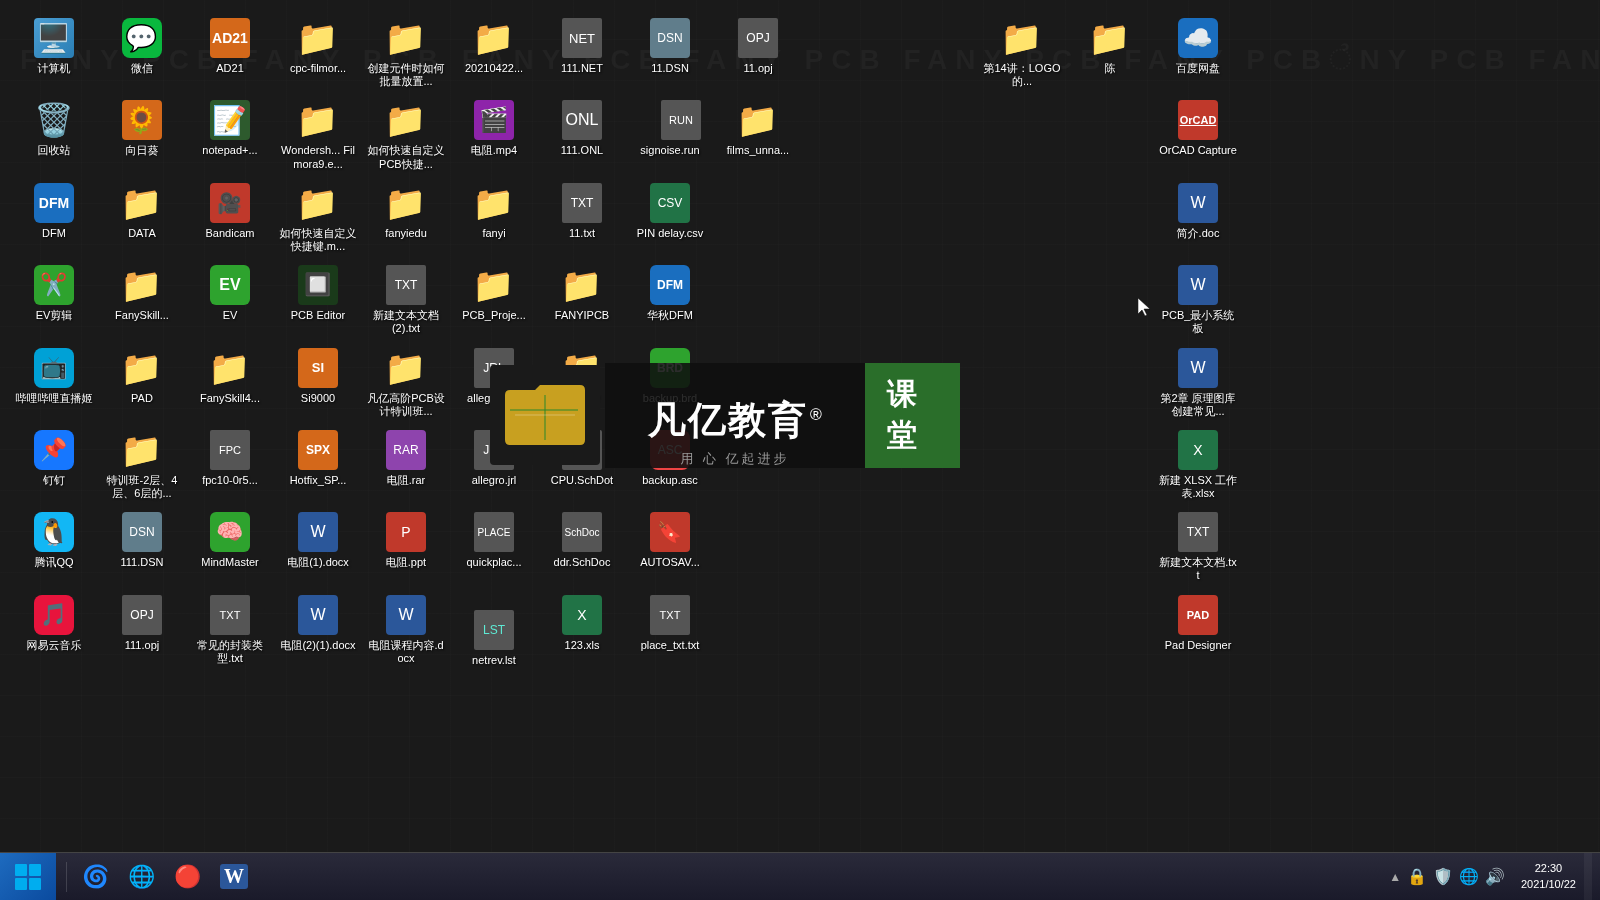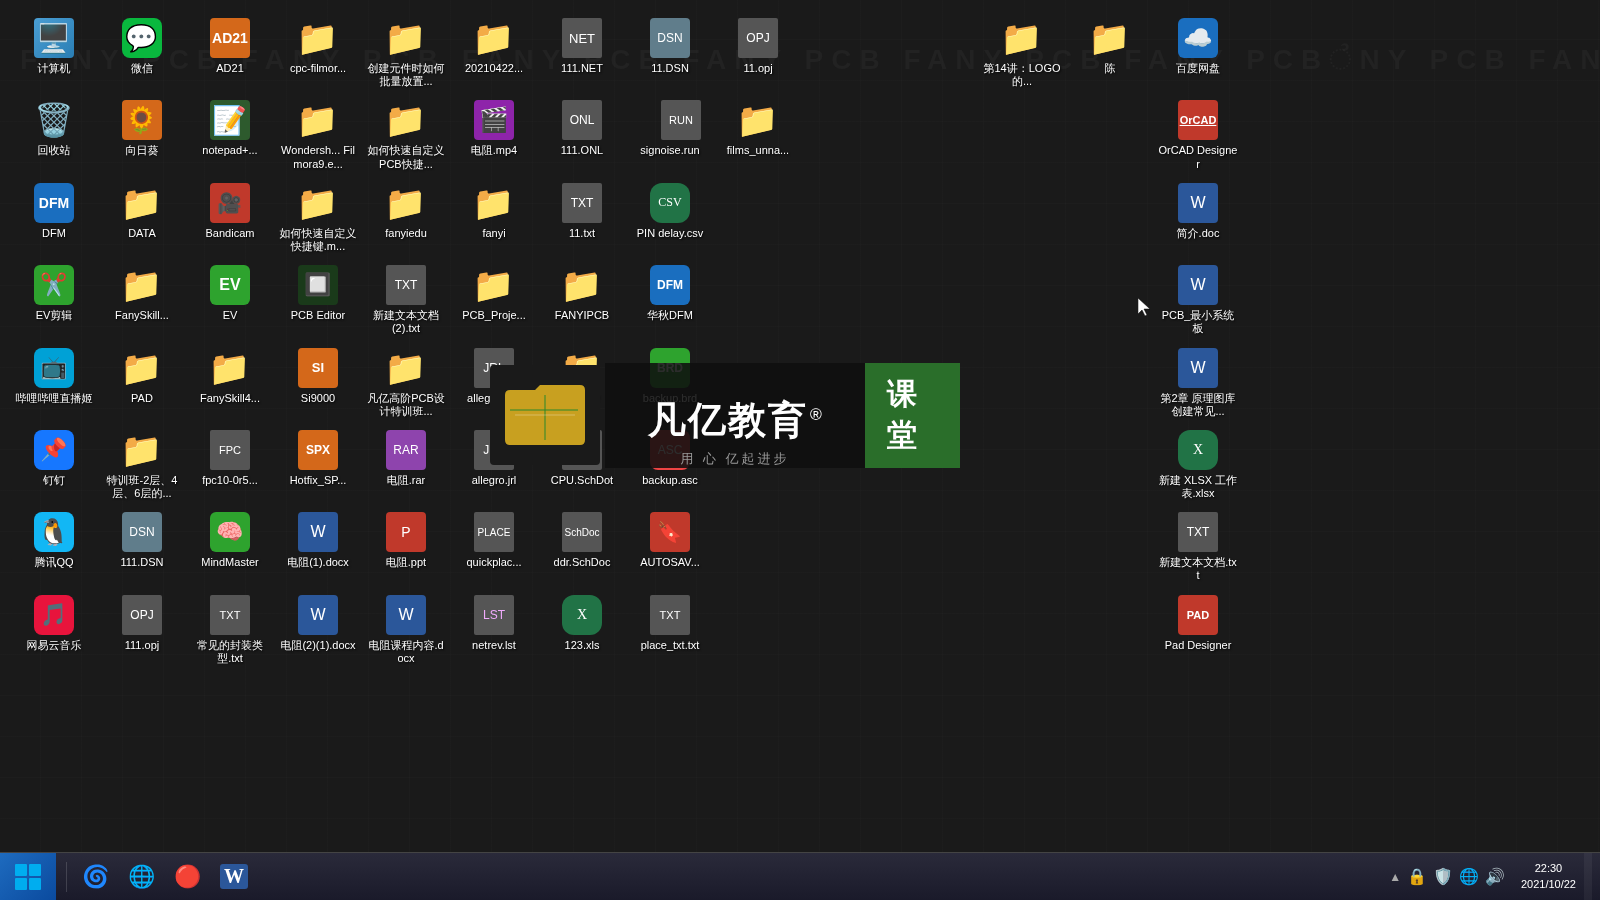--- a/index.html
+++ b/index.html
@@ -195,21 +195,21 @@
     .ic-computer { background: linear-gradient(135deg, #4a9ed4, #2a7eb4); border-radius: 4px; font-size: 28px; }
     .ic-wechat { background: #09b83e; border-radius: 8px; font-size: 26px; }
     .ic-qq { background: #12b7f5; border-radius: 8px; font-size: 26px; color: #fff; }
     .ic-music { background: #e8143c; border-radius: 8px; font-size: 24px; }
     .ic-green { background: #2ea32e; border-radius: 6px; font-size: 24px; }
     .ic-blue { background: #1a6ebf; border-radius: 6px; font-size: 22px; }
     .ic-orange { background: #d4681a; border-radius: 4px; font-size: 22px; }
     .ic-red { background: #c0392b; border-radius: 4px; font-size: 22px; }
     .ic-folder { font-size: 34px; }
     .ic-word { background: #2b579a; border-radius: 4px; font-size: 20px; color: #fff; }
-    .ic-excel { background: #217346; border-radius: 12px; font-size: 20px; color: #fff; font-family: Liberation Serif, serif; }
+    .ic-excel { background: #217346; border-radius: 4px; font-size: 20px; color: #fff; }
     .ic-pdf { background: #ef4444; border-radius: 8px; font-size: 20px; color: #fff; }
     .ic-video { background: #8e24aa; border-radius: 4px; font-size: 22px; }
     .ic-text { background: #555; border-radius: 2px; font-size: 22px; }
     .ic-rar { background: #8e44ad; border-radius: 4px; font-size: 20px; color: #fff; }
     .ic-gray { background: #607d8b; border-radius: 4px; font-size: 22px; }
     .ic-ppt { background: #c0392b; border-radius: 4px; font-size: 20px; color: #fff; }
   </style>
 </head>
 <body>
 
@@ -289,38 +289,38 @@
     </div>
     <div class="icon">
       <div class="icon-img ic-folder">📁</div>
       <div class="icon-label">如何快速自定义PCB快捷...</div>
     </div>
     <div class="icon">
       <div class="icon-img ic-video" style="font-size:24px;">🎬</div>
       <div class="icon-label">电阻.mp4</div>
     </div>
     <div class="icon">
-      <div class="icon-img ic-text" style="font-size:12px;color:#fff;">ONL</div>
+      <div class="icon-img ic-text" style="font-size:16px;color:#fff;">ONL</div>
       <div class="icon-label">111.ONL</div>
     </div>
     <div class="icon">
       <div class="icon-img ic-text" style="font-size:11px;color:#fff;margin-left:22px;">RUN</div>
       <div class="icon-label">signoise.run</div>
     </div>
     <div class="icon">
       <div class="icon-img ic-folder">📁</div>
       <div class="icon-label">films_unna...</div>
     </div>
     <div style="width:88px; min-height:80px; flex-shrink:0;"></div>
     <div style="width:88px; min-height:80px; flex-shrink:0;"></div>
     <div style="width:88px; min-height:80px; flex-shrink:0;"></div>
     <div style="width:88px; min-height:80px; flex-shrink:0;"></div>
     <div class="icon">
       <div class="icon-img ic-red" style="font-size:11px;color:#fff;font-weight:bold;text-decoration:underline;">OrCAD</div>
-      <div class="icon-label">OrCAD Designer</div>
+      <div class="icon-label">OrCAD Capture</div>
     </div>
   </div>
 
   <div style="display:flex; flex-wrap:nowrap;">
     <div class="icon">
       <div class="icon-img ic-blue" style="font-size:14px;color:#fff;font-weight:bold;">DFM</div>
       <div class="icon-label">DFM</div>
     </div>
     <div class="icon">
       <div class="icon-img ic-folder">📁</div>
@@ -552,21 +552,21 @@
     </div>
     <div class="icon">
       <div class="icon-img ic-word" style="font-size:16px;">W</div>
       <div class="icon-label">电阻(2)(1).docx</div>
     </div>
     <div class="icon">
       <div class="icon-img ic-word" style="font-size:16px;">W</div>
       <div class="icon-label">电阻课程内容.docx</div>
     </div>
     <div class="icon">
-      <div class="icon-img ic-text" style="font-size:12px;color:#f0abfc;">LST</div>
+      <div class="icon-img ic-text" style="font-size:12px;color:#5eead4;margin-top:15px;">LST</div>
       <div class="icon-label">netrev.lst</div>
     </div>
     <div class="icon">
       <div class="icon-img ic-excel" style="font-size:14px;">X</div>
       <div class="icon-label">123.xls</div>
     </div>
     <div class="icon">
       <div class="icon-img ic-text" style="font-size:11px;color:#fff;">TXT</div>
       <div class="icon-label">place_txt.txt</div>
     </div>

